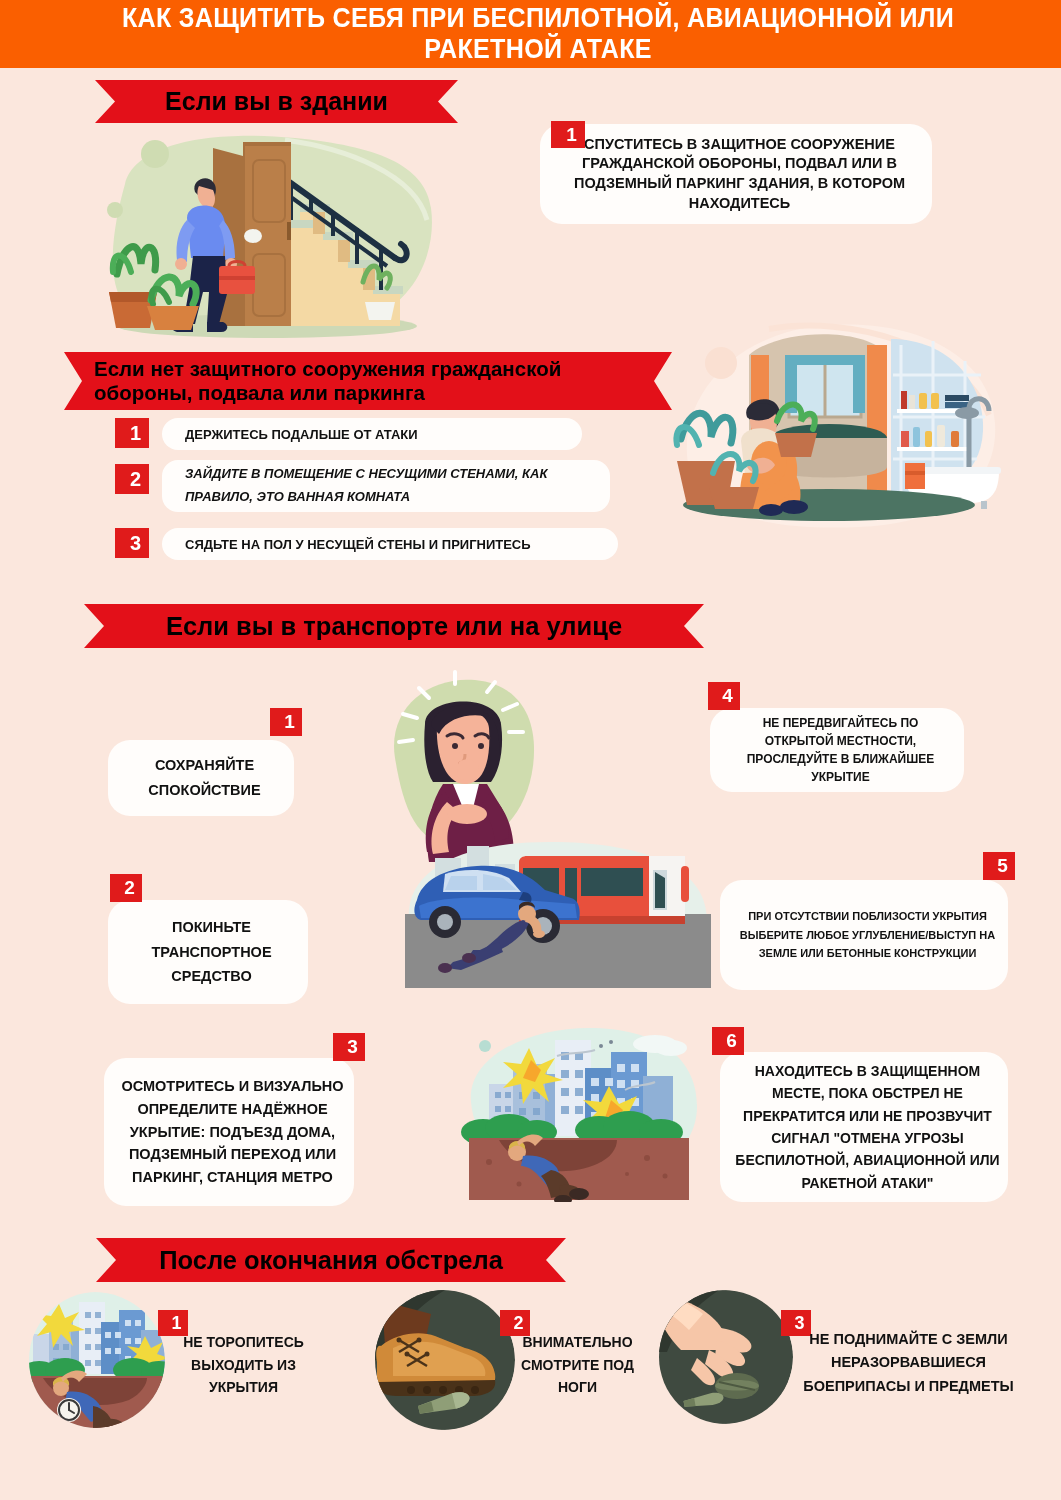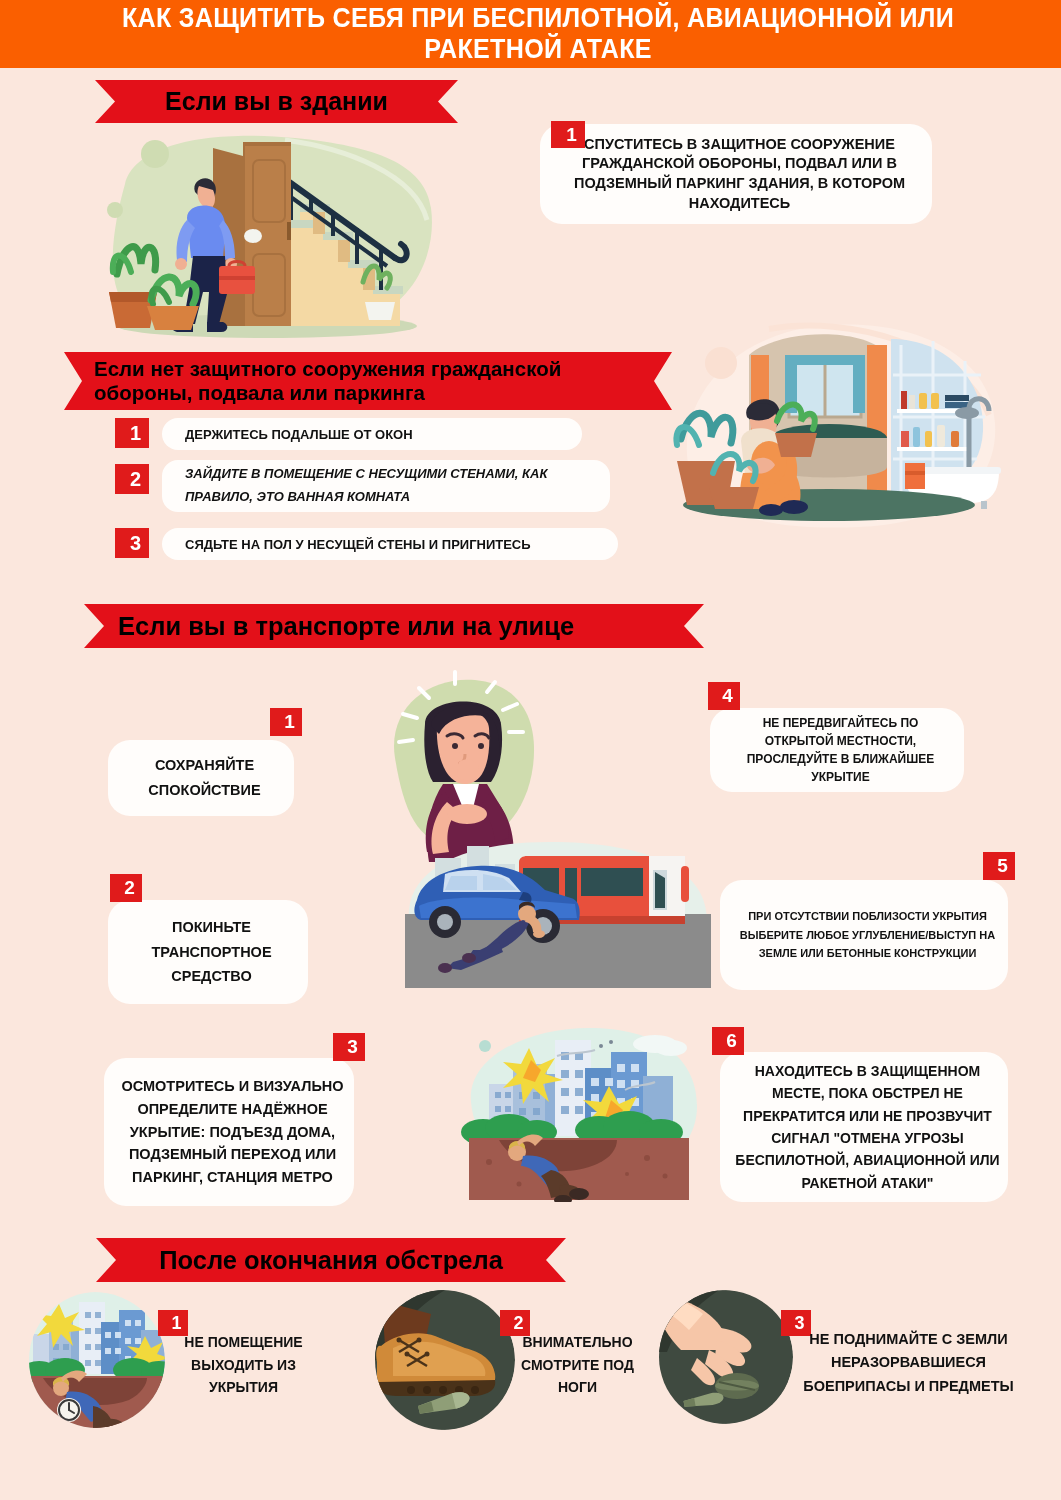--- a/index.html
+++ b/index.html
@@ -241,38 +241,38 @@
       <path d="M108 116 C116 92 136 96 132 116 C140 102 150 110 144 124" stroke="#4cae58" stroke-width="6" fill="none" stroke-linecap="round"></path>
       <path d="M106 128 L148 128 L142 152 L112 152 Z" fill="#c2714a"></path>
     </g>
   </svg>
 </div>
 
 <div class="abs badge" style="left:115px;top:418px;width:27px;height:30px;font-size:20px;">
   <span>1</span>
 </div>
 <div class="abs card" style="left:162px;top:418px;width:420px;height:32px;border-radius:16px;justify-content:flex-start;">
-  <div class="plain-text" style="font-size:13px;text-align:left;padding-left:16px;">ДЕРЖИТЕСЬ ПОДАЛЬШЕ ОТ ОКОН</div>
+  <div class="plain-text" style="font-size:13px;text-align:left;padding-left:16px;">ДЕРЖИТЕСЬ ПОДАЛЬШЕ ОТ АТАКИ</div>
 </div>
 
 <div class="abs badge" style="left:115px;top:464px;width:27px;height:30px;font-size:20px;">
   <span>2</span>
 </div>
 <div class="abs card" style="left:162px;top:460px;width:448px;height:52px;border-radius:16px;justify-content:flex-start;">
   <div class="plain-text" style="font-size:13px;text-align:left;padding-left:16px;line-height:1.75;font-style:italic;">ЗАЙДИТЕ В ПОМЕЩЕНИЕ С НЕСУЩИМИ СТЕНАМИ, КАК ПРАВИЛО, ЭТО ВАННАЯ КОМНАТА</div>
 </div>
 
 <div class="abs badge" style="left:115px;top:528px;width:27px;height:30px;font-size:20px;">
   <span>3</span>
 </div>
 <div class="abs card" style="left:162px;top:528px;width:456px;height:32px;border-radius:16px;justify-content:flex-start;">
   <div class="plain-text" style="font-size:13px;text-align:left;padding-left:16px;">СЯДЬТЕ НА ПОЛ У НЕСУЩЕЙ СТЕНЫ И ПРИГНИТЕСЬ</div>
 </div>
 
-<div class="abs ribbon rib-notch" style="left:84px;top:604px;width:620px;height:44px;font-size:25.5px;">
+<div class="abs ribbon rib-notch" style="left:84px;top:604px;width:620px;height:44px;font-size:25.5px;justify-content:center;">
   <span>Если вы в транспорте или на улице</span>
 </div>
 
 <div class="abs illu" style="left:360px;top:662px;width:190px;height:200px;">
   <svg viewBox="0 0 190 200" width="190" height="200">
     <path d="M28 96 C20 46 62 14 108 18 C152 22 172 56 166 104 C160 152 128 186 88 184 C48 182 36 144 28 96 Z" fill="#cfdcae"></path>
 
     <g stroke="#ffffff" stroke-width="4" stroke-linecap="round">
       <line x1="62" y1="36" x2="52" y2="26"></line>
       <line x1="50" y1="56" x2="36" y2="52"></line>
@@ -566,21 +566,21 @@
       <circle cx="40" cy="118" r="12" fill="#f6f4ee"></circle>
       <circle cx="40" cy="118" r="10" fill="none" stroke="#3a3a3a" stroke-width="2"></circle>
       <line x1="40" y1="118" x2="40" y2="111" stroke="#3a3a3a" stroke-width="2" stroke-linecap="round"></line>
       <line x1="40" y1="118" x2="45" y2="121" stroke="#3a3a3a" stroke-width="2" stroke-linecap="round"></line>
     </g>
   </svg>
 </div>
 <div class="abs badge" style="left:158px;top:1310px;width:23px;height:26px;font-size:18px;">
   <span>1</span>
 </div>
-<div class="abs plain-text" style="left:150px;top:1331px;width:180px;font-size:14px;line-height:1.62;">НЕ ПОМЕЩЕНИЕ ВЫХОДИТЬ ИЗ УКРЫТИЯ</div>
+<div class="abs plain-text" style="left:150px;top:1331px;width:180px;font-size:14px;line-height:1.62;">НЕ ТОРОПИТЕСЬ ВЫХОДИТЬ ИЗ УКРЫТИЯ</div>
 
 <div class="abs illu" style="left:368px;top:1290px;width:140px;height:140px;border-radius:50%;overflow:hidden;">
   <svg viewBox="0 0 140 140" width="140" height="140">
     <defs>
         <clipPath id="c2">
           <circle cx="70" cy="70" r="70"></circle>
         </clipPath>
       </defs>
     <g clip-path="url(#c2)">
       <rect x="0" y="0" width="140" height="140" fill="#3f4a40"></rect>

